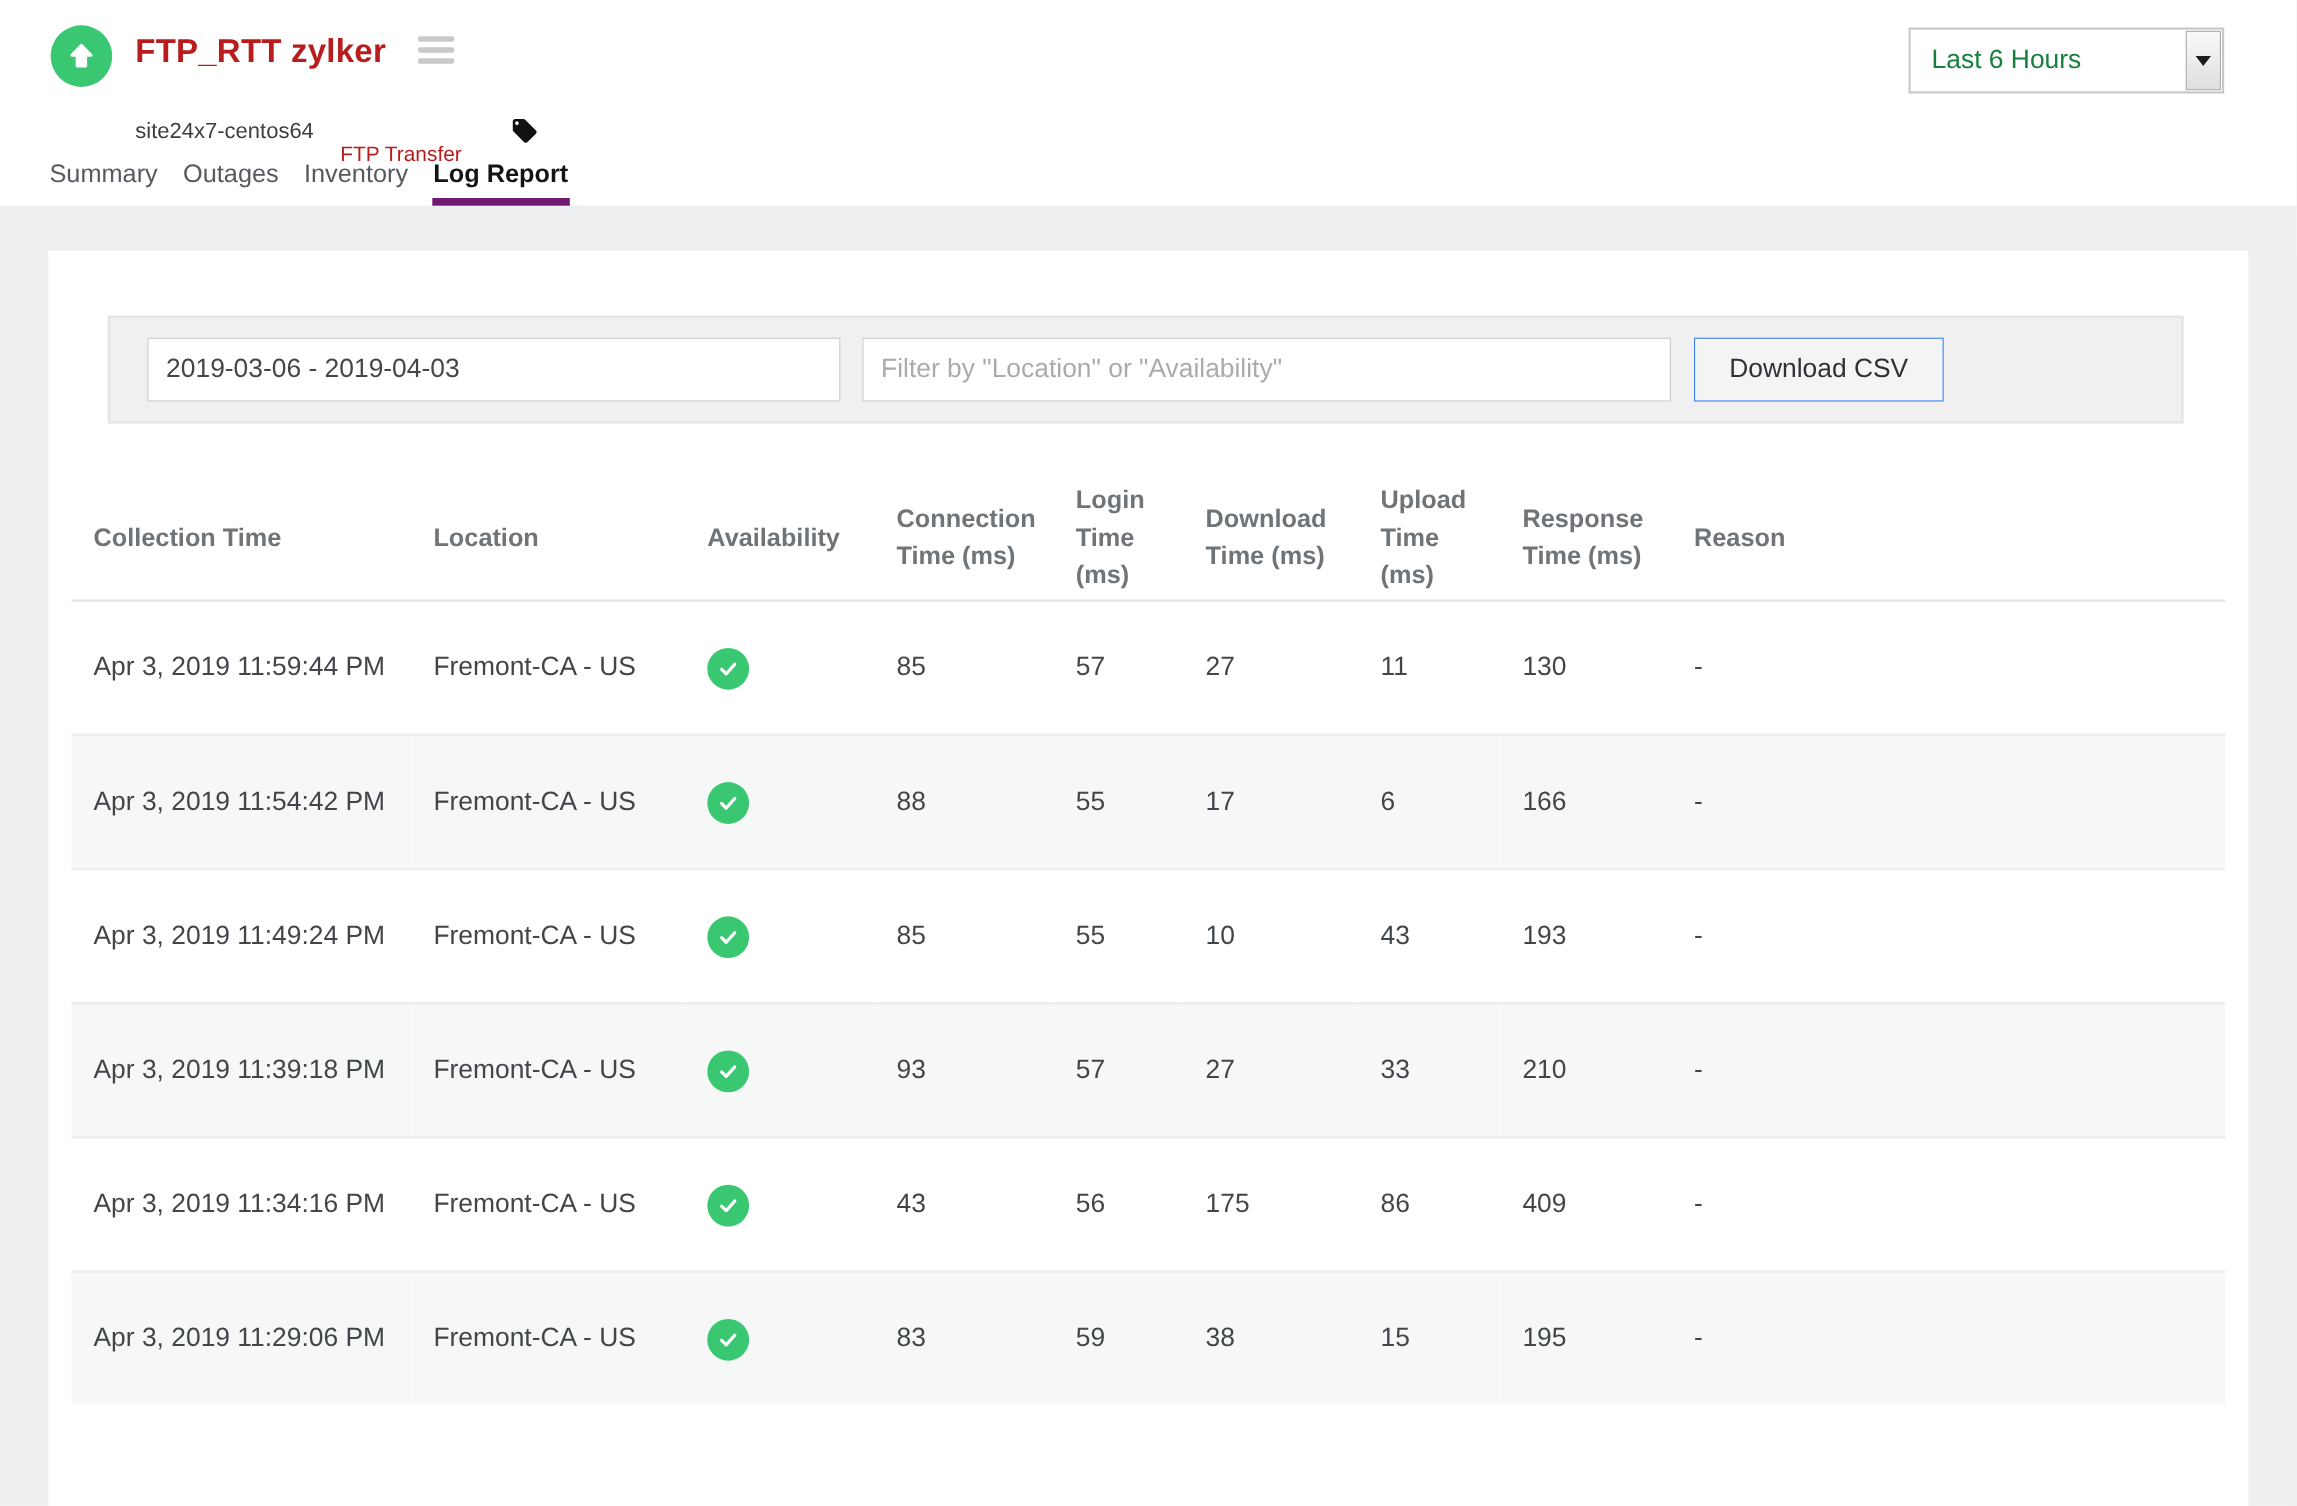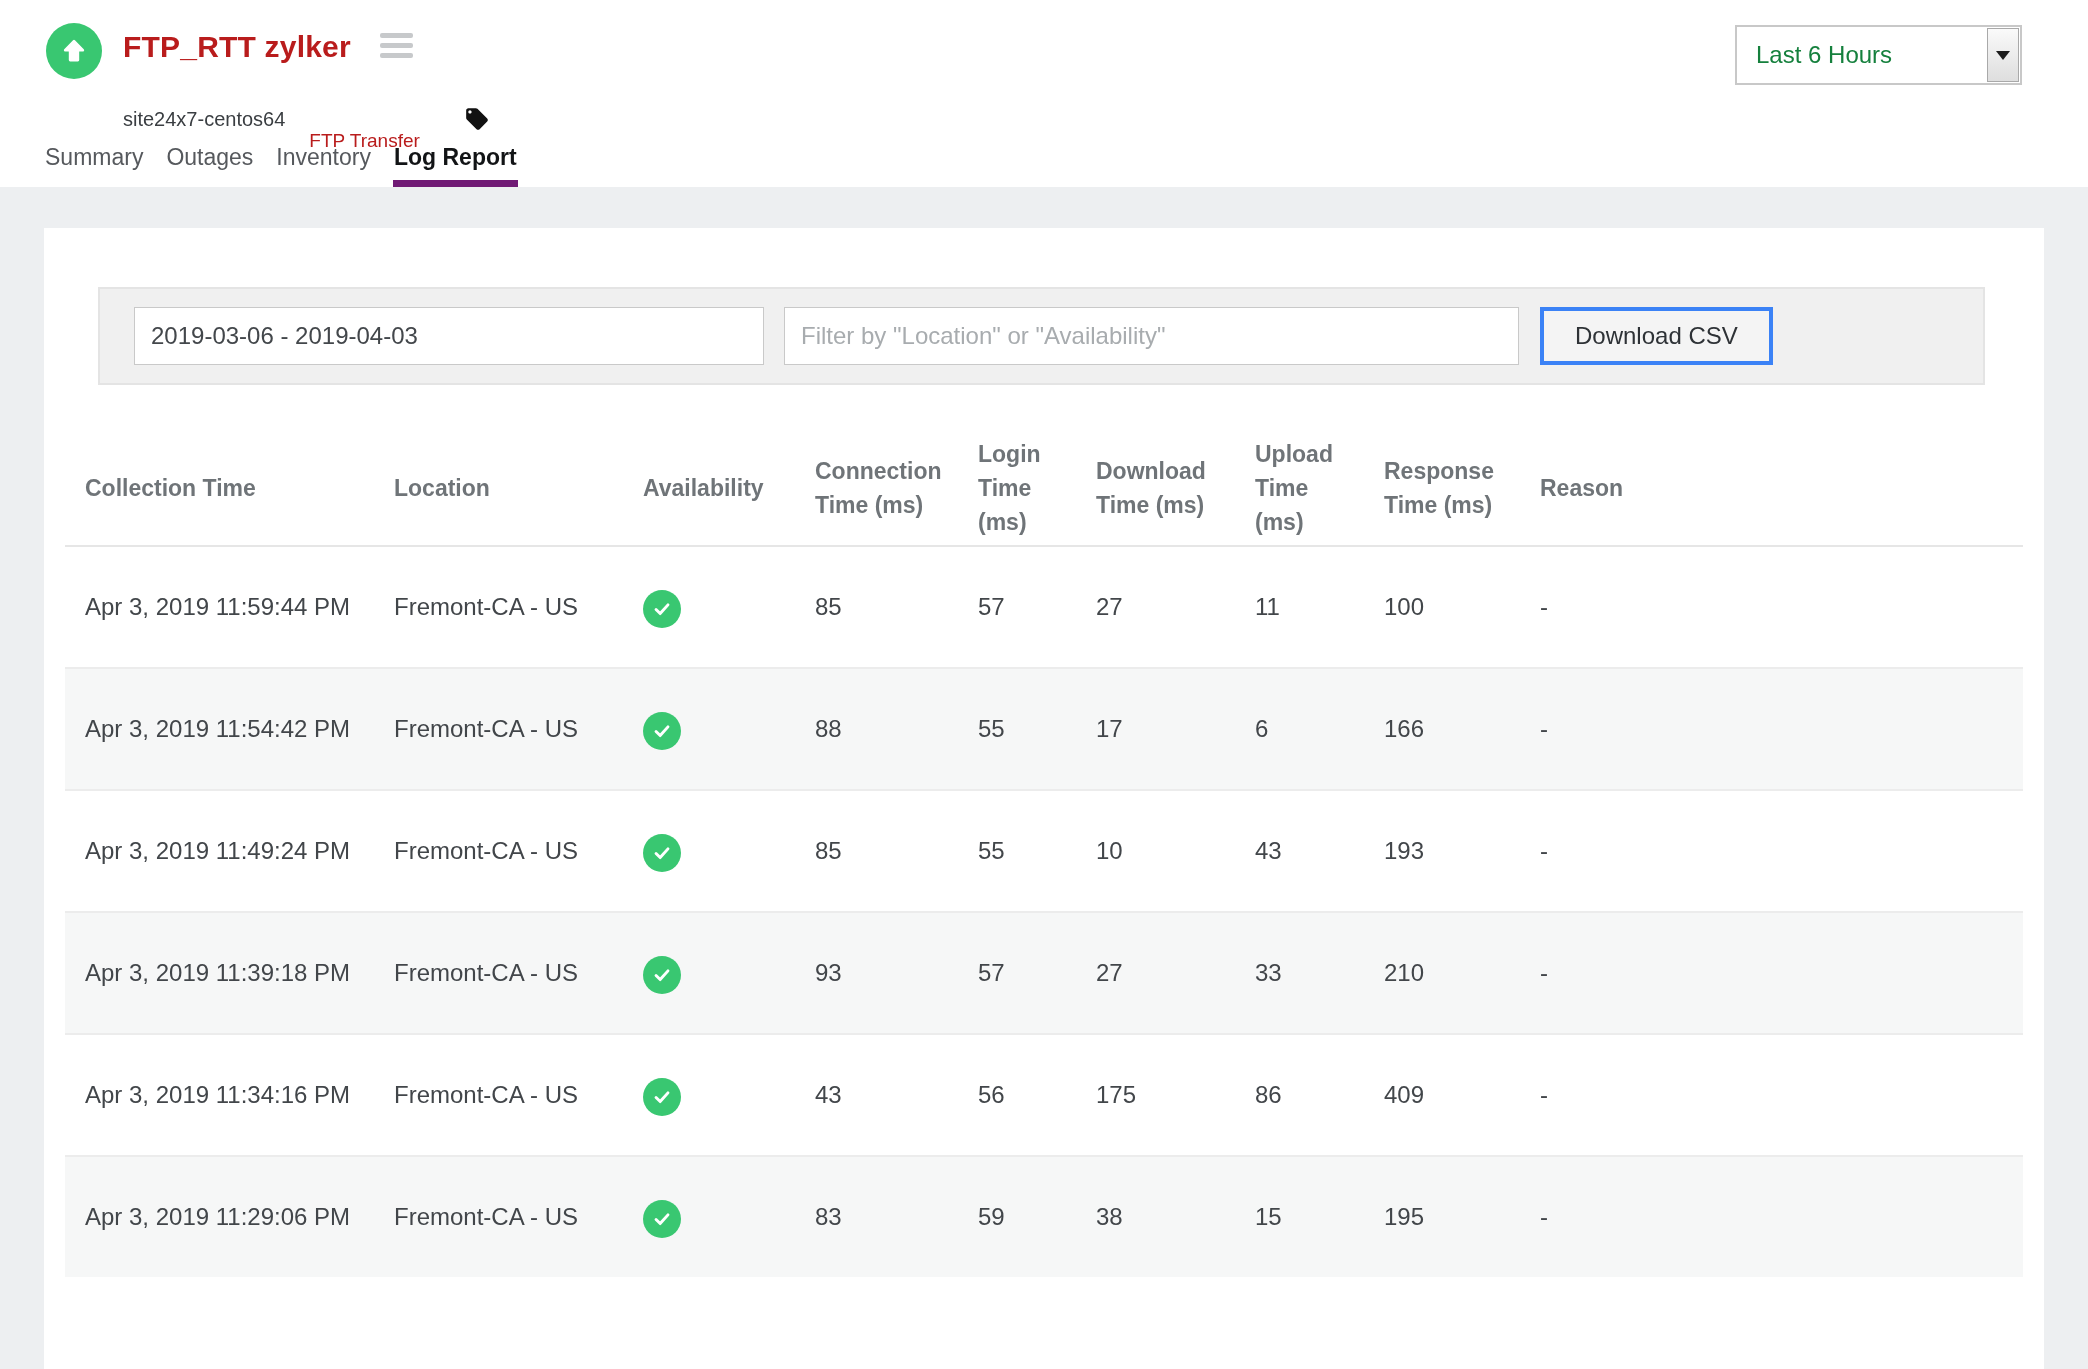--- a/index.html
+++ b/index.html
@@ -75,21 +75,21 @@
   .filter-bar input {
     height:58px; box-sizing:border-box; border:1px solid #c9c9c9; background:#fff;
     font-family:"Liberation Sans", "DejaVu Sans", sans-serif;
     font-size:24px; color:#43474b; padding:0 16px; outline:none;
   }
   .filter-bar input::placeholder { color:#a8acaf; }
   .date-range-input { width:630px; }
   .filter-input { width:735px; margin-left:20px; }
   .download-csv-button {
     margin-left:21px; height:58px; padding:0 31px;
-    background:#f4f4f4; border:4px solid #3b82f6;
+    background:#f4f4f4; border:1px solid #3b82f6;
     font-family:"Liberation Sans", "DejaVu Sans", sans-serif;
     font-size:24px; color:#2e3236; cursor:pointer;
   }
 
   
   .log-table {
     margin:45px 21px 0 21px; width:1958px;
     border-collapse:collapse; table-layout:fixed;
   }
   .log-table th {
@@ -194,21 +194,21 @@
             <td>Fremont-CA - US</td>
             <td><span class="check-badge">
                 <svg width="22" height="22" viewBox="0 0 24 24">
                   <path d="M5.5 12.5l4.5 4.5 8.5-9.5" fill="none" stroke="#ffffff" stroke-width="3.2" stroke-linecap="round" stroke-linejoin="round"></path>
                 </svg>
               </span></td>
             <td>85</td>
             <td>57</td>
             <td>27</td>
             <td>11</td>
-            <td>100</td>
+            <td>130</td>
             <td>-</td>
           </tr>
           <tr>
             <td>Apr 3, 2019 11:54:42 PM</td>
             <td>Fremont-CA - US</td>
             <td><span class="check-badge">
                 <svg width="22" height="22" viewBox="0 0 24 24">
                   <path d="M5.5 12.5l4.5 4.5 8.5-9.5" fill="none" stroke="#ffffff" stroke-width="3.2" stroke-linecap="round" stroke-linejoin="round"></path>
                 </svg>
               </span></td>

